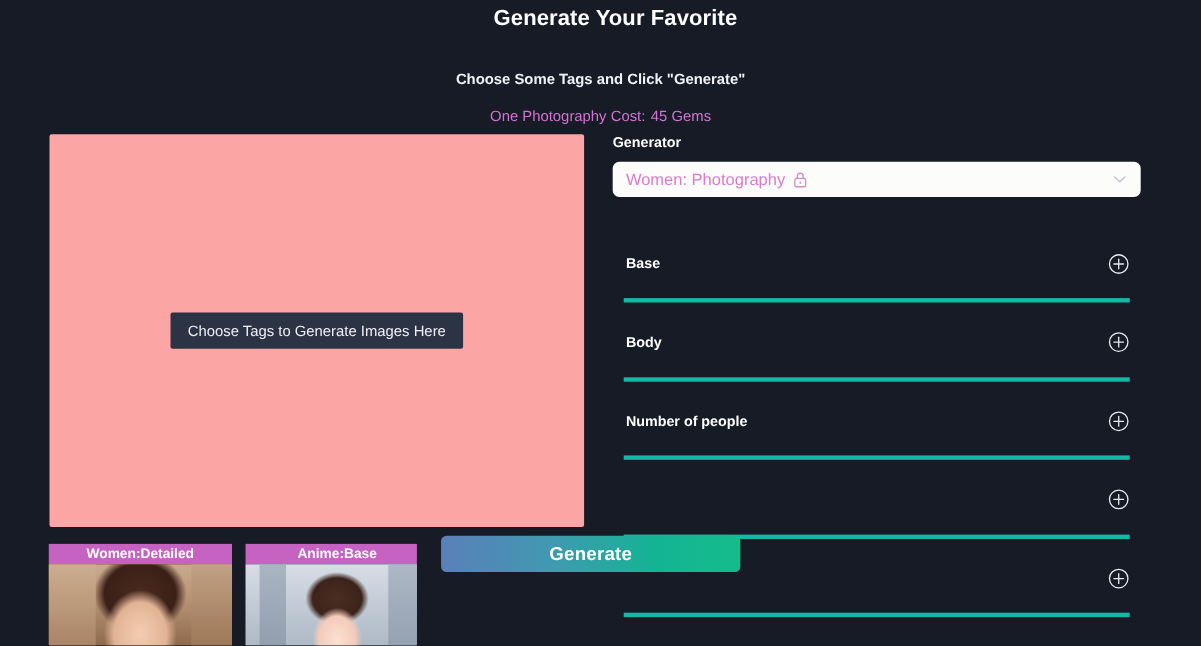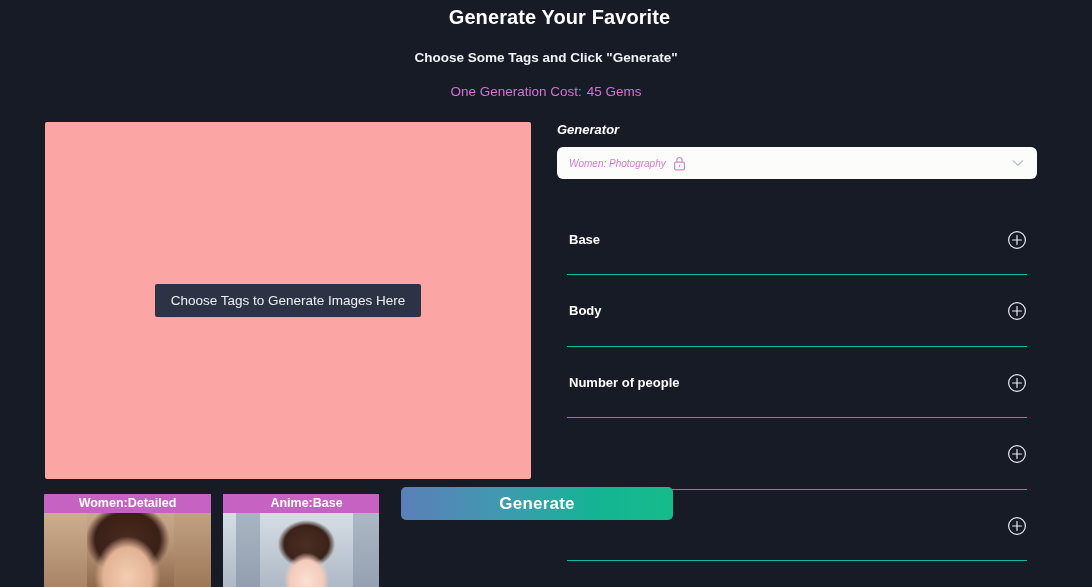--- a/index.html
+++ b/index.html
@@ -29,21 +29,21 @@
     font-weight: bold;
     color: #ffffff;
     letter-spacing: 0.1px;
     line-height: 23px;
     margin-left: 27px;
   }
   .page-subtitle {
     font-size: 13.5px;
     font-weight: bold;
     color: #f0f2f6;
-    margin-top: 21px;
+    margin-top: 35px;
     line-height: 16px;
   }
   .cost-line {
     margin-top: 18px;
     font-size: 13.5px;
     line-height: 16px;
     color: #d473d4;
   }
   .cost-line .cost-value {
     color: #d473d4;
@@ -79,42 +79,41 @@
     border-radius: 2px;
     white-space: nowrap;
   }
 
   
   .controls {
     position: absolute;
     left: 557px;
     top: 0;
     width: 480px;
-    font-style: italic;
   }
   .field-label {
     font-size: 13px;
     font-weight: bold;
     color: #ffffff;
     line-height: 16px;
     margin-bottom: 9px;
   }
   .generator-select {
     position: relative;
     width: 480px;
     height: 32px;
     background: #fcfcfa;
     border-radius: 6px;
     display: flex;
     align-items: center;
     padding: 0 12px;
     cursor: pointer;
   }
   .generator-value {
-    font-size: 10px;
+    font-size: 15px;
     color: #db7ad0;
     white-space: nowrap;
   }
   .lock-icon {
     margin-left: 7px;
     display: inline-flex;
     align-items: center;
   }
   .chevron-icon {
     position: absolute;
@@ -127,21 +126,21 @@
   
   .accordion {
     position: absolute;
     left: 567px;
     top: 82px;
     width: 460px;
   }
   .accordion-row {
     height: 71.4px;
     position: relative;
-    border-bottom: 1px solid #14b8a6;
+    border-bottom: 4px solid #14b8a6;
   }
   .accordion-row .row-label {
     position: absolute;
     left: 2px;
     top: 28px;
     font-size: 13px;
     font-weight: bold;
     color: #ffffff;
     line-height: 16px;
     white-space: nowrap;
@@ -256,21 +255,21 @@
     z-index: 5;
   }
 </style>
 </head>
 <body>
 
 <div class="header">
   <div class="page-title">Generate Your Favorite</div>
   <div class="page-subtitle">Choose Some Tags and Click "Generate"</div>
   <div class="cost-line">
-    <span>One Generation Cost:</span><span class="cost-value">45 Gems</span>
+    <span>One Photography Cost:</span><span class="cost-value">45 Gems</span>
   </div>
 </div>
 
 <div class="content">
 
   <div class="preview-panel">
     <div class="preview-placeholder">Choose Tags to Generate Images Here</div>
   </div>
 
   <div class="controls">

